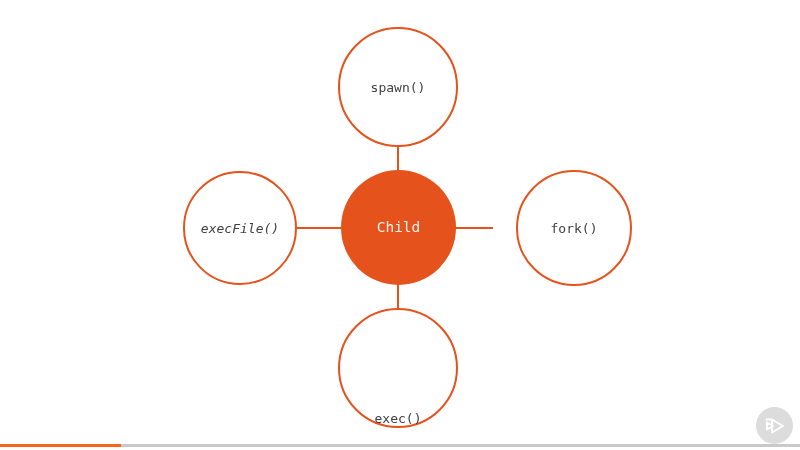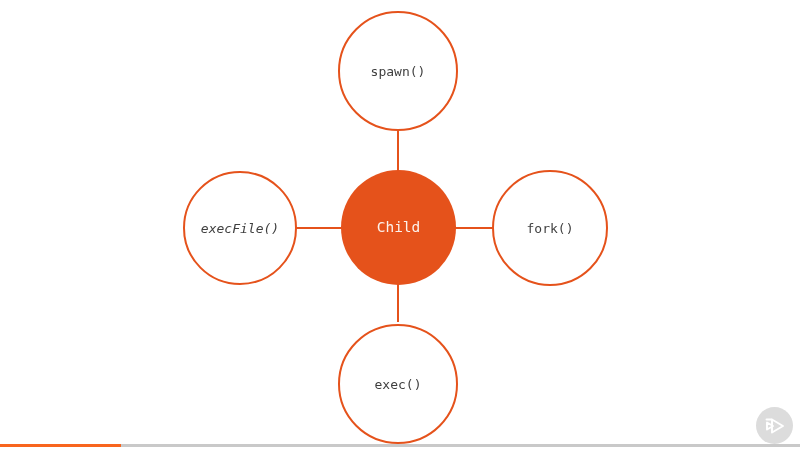--- a/index.html
+++ b/index.html
@@ -21,24 +21,24 @@
     box-sizing: border-box;
     border: 2px solid var(--accent, #e5521b);
     border-radius: 50%;
     background: #ffffff;
     display: flex;
     align-items: center;
     justify-content: center;
     color: var(--node-text, #3f3f3f);
     font-size: 13px;
   }
-  .node-top    { left: 338px; top: 11px;  width: 120px; height: 120px; }
-  .node-bottom { left: 338px; top: 324px; width: 120px; height: 120px; }
+  .node-top    { left: 338px; top: 27px;  width: 120px; height: 120px; }
+  .node-bottom { left: 338px; top: 308px; width: 120px; height: 120px; align-items: flex-end; }
   .node-left   { left: 183px; top: 171px; width: 114px; height: 114px; font-style: italic; }
-  .node-right  { left: 492px; top: 170px; width: 116px; height: 116px; }
+  .node-right  { left: 516px; top: 170px; width: 116px; height: 116px; }
   .node-center {
     left: 341px; top: 170px; width: 115px; height: 115px;
     background: var(--accent, #e5521b);
     border: none;
     color: var(--center-text, #fcf1eb);
     flex-direction: row;
     font-size: 14.5px;
     line-height: 29px;
   }
 

